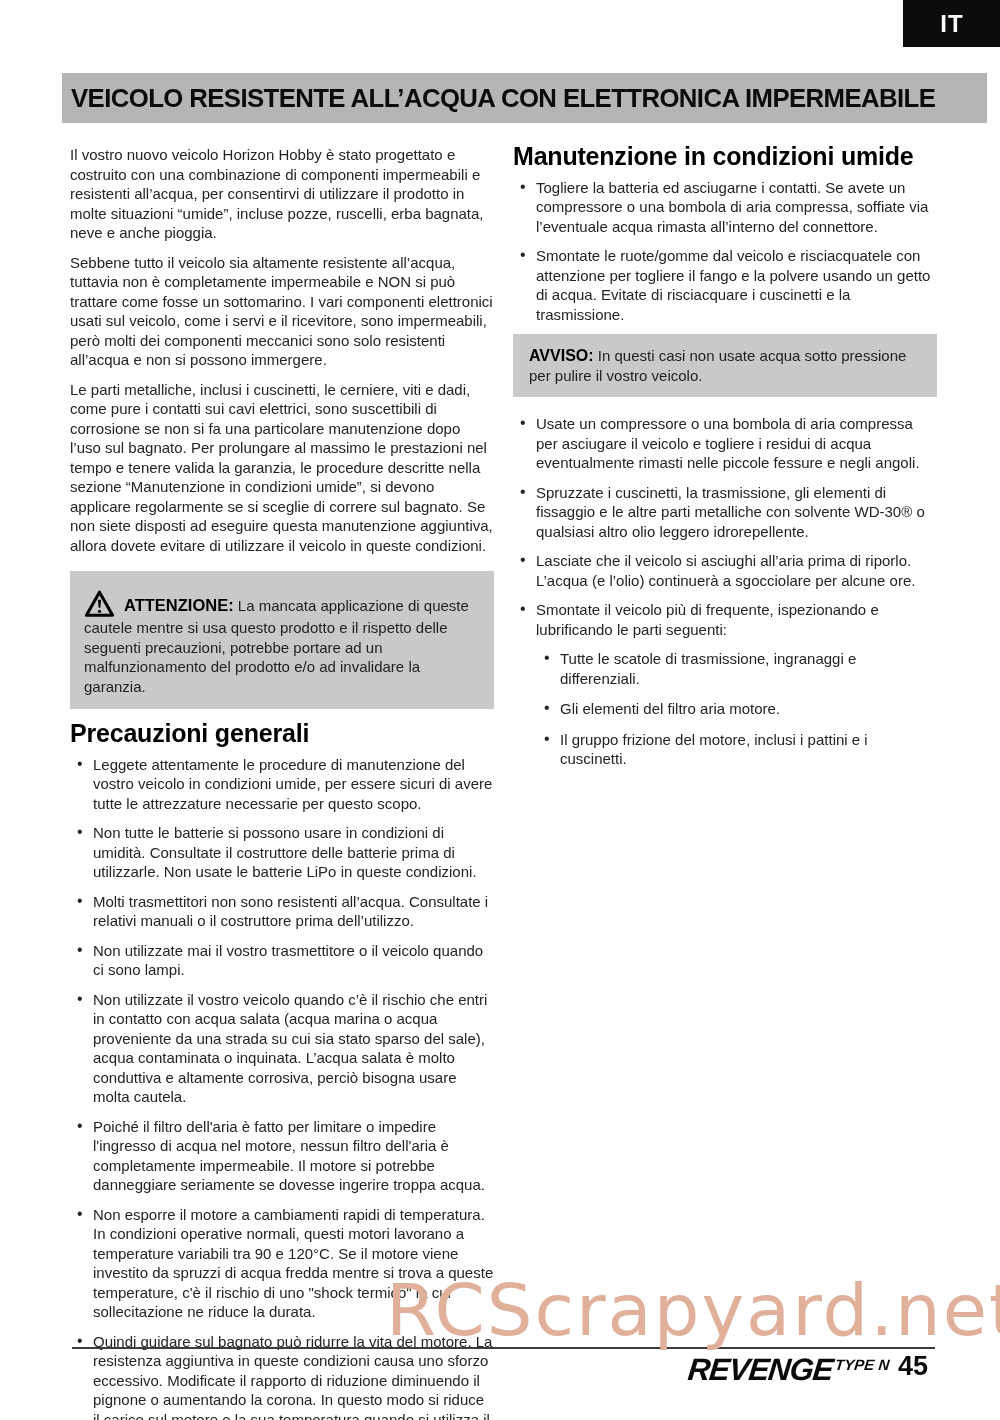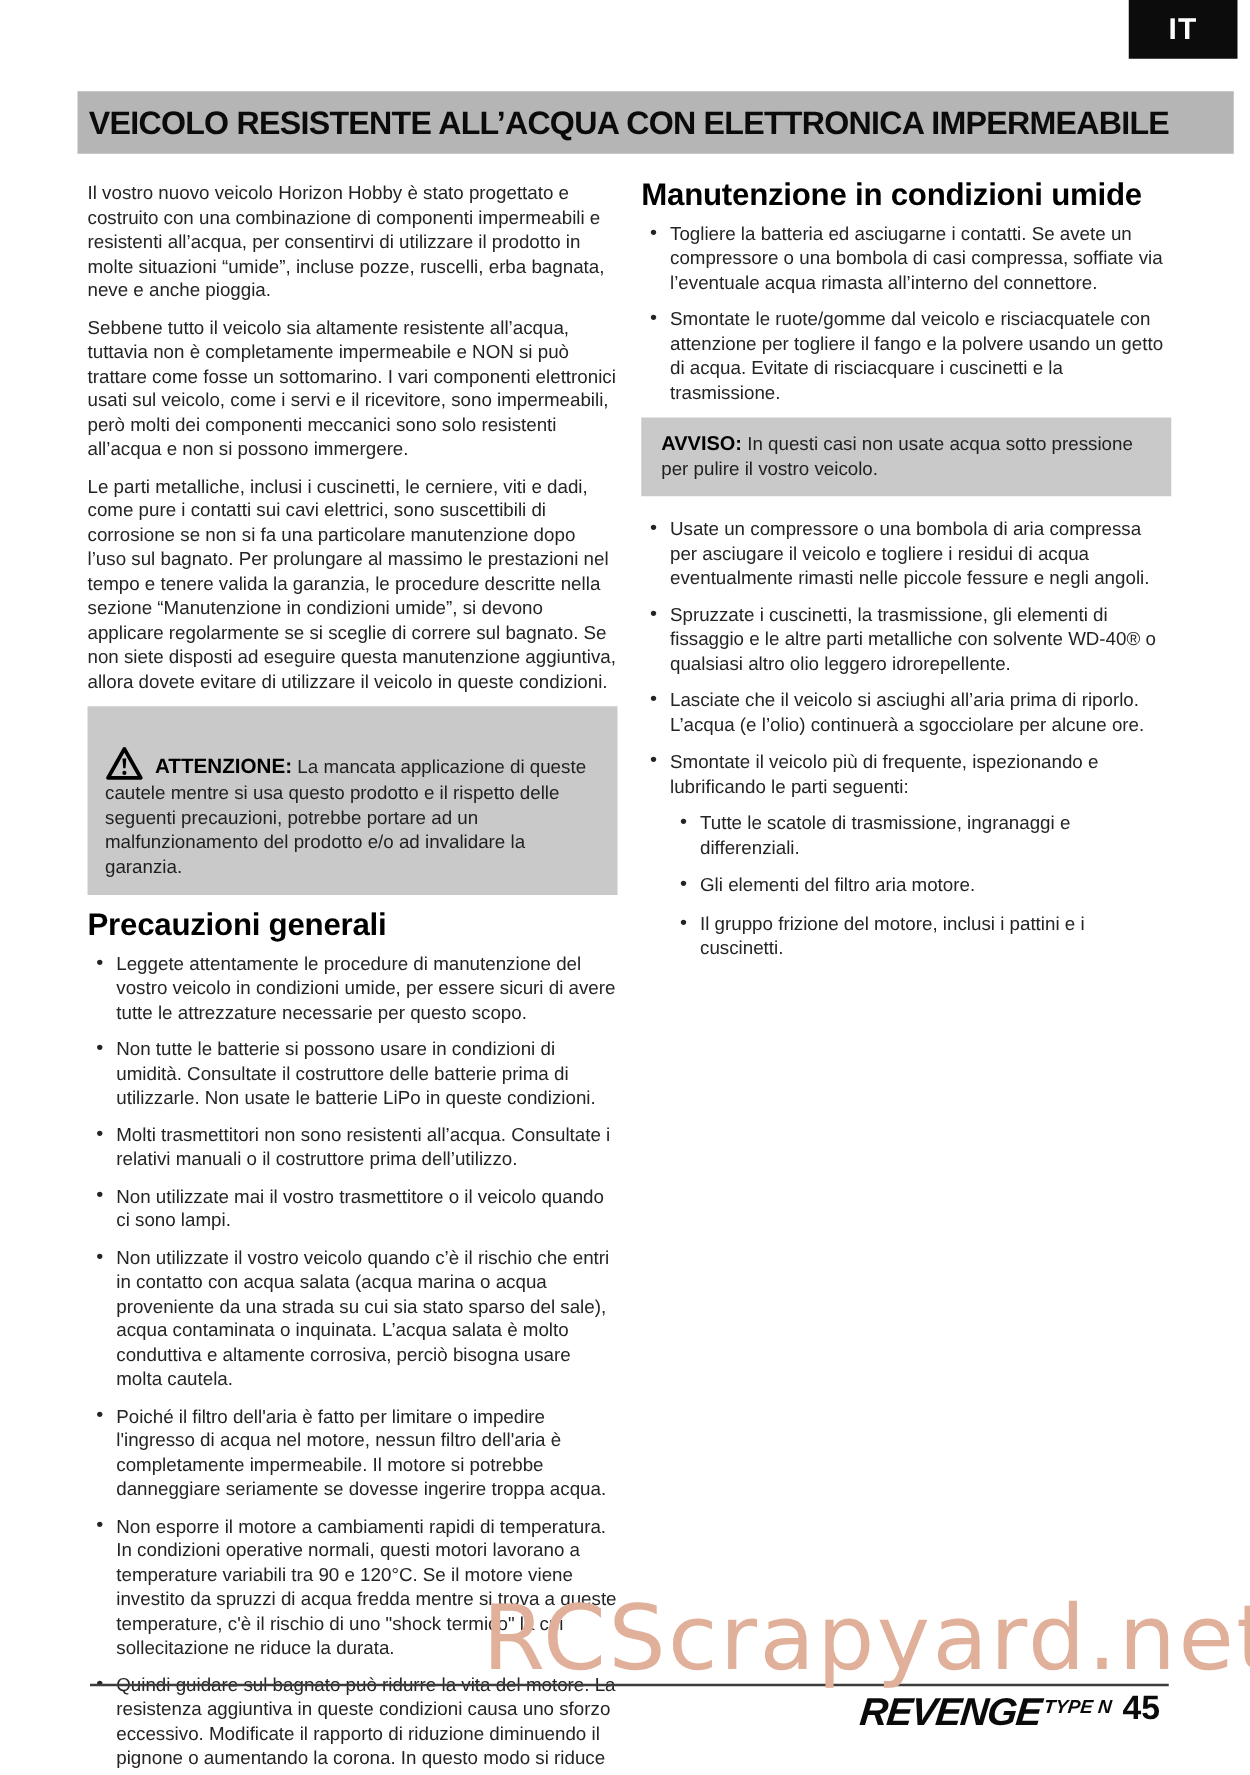--- a/index.html
+++ b/index.html
@@ -5,41 +5,41 @@
   * { margin:0; padding:0; box-sizing:border-box; }
   html,body { width:1000px; height:1420px; }
   body {
     position:relative;
     background:#ffffff;
     font-family:"Liberation Sans", sans-serif;
     color:#1c1c1c;
     overflow:hidden;
   }
   .lang-tag {
-    position:absolute; left:903px; top:0; width:87px; height:47px;
+    position:absolute; left:903px; top:0; width:98px; height:47px;
     background:#0c0c0c; color:#fdfdfd;
     display:flex; align-items:center; justify-content:center;
     font-size:24px; font-weight:bold; letter-spacing:1px;
   }
   .title-bar {
     position:absolute; left:62px; top:73px; width:925px; height:50px;
     background:#b5b5b5; display:flex; align-items:center; padding-left:9px;
     overflow:hidden;
   }
   .title-bar h1 {
     font-size:26px; font-weight:bold; color:#0b0b0b;
     letter-spacing:-0.6px; white-space:nowrap;
     transform:scaleX(0.99); transform-origin:left center;
   }
   .col { position:absolute; top:145px; font-size:15px; line-height:19.5px; color:#242424; }
   .col-left  { left:70px;  width:424px; }
   .col-right { left:513px; width:424px; }
   p.para { margin-bottom:10px; }
   .warn-box {
-    background:#c9c9c9; padding:32px 14px 13px 14px; margin:3px 0 15px 0;
+    background:#c9c9c9; padding:19px 14px 13px 14px; margin:16px 0 15px 0;
     color:#1f1f1f;
   }
   .warn-box .label { font-weight:bold; font-size:16.5px; color:#000; }
   .notice-box {
     background:#c9c9c9; padding:12px 16px; margin:6px 0 17px 0; color:#1f1f1f;
   }
   .notice-box .label { font-weight:bold; font-size:16px; color:#000; }
   .tri-icon { display:inline-block; width:31px; height:28px; vertical-align:-7px; margin-right:9px; }
   h2.section {
     font-size:25px; font-weight:bold; color:#000;
@@ -101,32 +101,32 @@
     <li>Poiché il filtro dell'aria è fatto per limitare o impedire l'ingresso di acqua nel motore, nessun filtro dell'aria è completamente impermeabile. Il motore si potrebbe danneggiare seriamente se dovesse ingerire troppa acqua.</li>
     <li>Non esporre il motore a cambiamenti rapidi di temperatura. In condizioni operative normali, questi motori lavorano a temperature variabili tra 90 e 120°C. Se il motore viene investito da spruzzi di acqua fredda mentre si trova a queste temperature, c'è il rischio di uno "shock termico" la cui sollecitazione ne riduce la durata.</li>
     <li>Quindi guidare sul bagnato può ridurre la vita del motore. La resistenza aggiuntiva in queste condizioni causa uno sforzo eccessivo. Modificate il rapporto di riduzione diminuendo il pignone o aumentando la corona. In questo modo si riduce il carico sul motore e la sua temperatura quando si utilizza il veicolo nel fango, in pozzanghere profonde o qualsiasi altra situazione in cui l’umidità possa aumentare la fatica del motore per lungo tempo.</li>
   </ul>
 </div>
 
 <div class="col col-right">
   <h2 class="section">Manutenzione in condizioni umide</h2>
 
   <ul class="bullets">
-    <li>Togliere la batteria ed asciugarne i contatti. Se avete un compressore o una bombola di casi compressa, soffiate via l’eventuale acqua rimasta all’interno del connettore.</li>
+    <li>Togliere la batteria ed asciugarne i contatti. Se avete un compressore o una bombola di aria compressa, soffiate via l’eventuale acqua rimasta all’interno del connettore.</li>
     <li>Smontate le ruote/gomme dal veicolo e risciacquatele con attenzione per togliere il fango e la polvere usando un getto di acqua. Evitate di risciacquare i cuscinetti e la trasmissione.</li>
   </ul>
 
   <div class="notice-box">
     <span class="label">AVVISO:</span>
     <span>In questi casi non usate acqua sotto pressione per pulire il vostro veicolo.</span>
   </div>
 
   <ul class="bullets">
     <li>Usate un compressore o una bombola di aria compressa per asciugare il veicolo e togliere i residui di acqua eventualmente rimasti nelle piccole fessure e negli angoli.</li>
-    <li>Spruzzate i cuscinetti, la trasmissione, gli elementi di fissaggio e le altre parti metalliche con solvente WD-40® o qualsiasi altro olio leggero idrorepellente.</li>
+    <li>Spruzzate i cuscinetti, la trasmissione, gli elementi di fissaggio e le altre parti metalliche con solvente WD-30® o qualsiasi altro olio leggero idrorepellente.</li>
     <li>Lasciate che il veicolo si asciughi all’aria prima di riporlo. L’acqua (e l’olio) continuerà a sgocciolare per alcune ore.</li>
     <li>Smontate il veicolo più di frequente, ispezionando e lubrificando le parti seguenti:</li>
   </ul>
 
   <ul class="bullets sub">
     <li>Tutte le scatole di trasmissione, ingranaggi e differenziali.</li>
     <li>Gli elementi del filtro aria motore.</li>
     <li>Il gruppo frizione del motore, inclusi i pattini e i cuscinetti.</li>
   </ul>
 </div>

